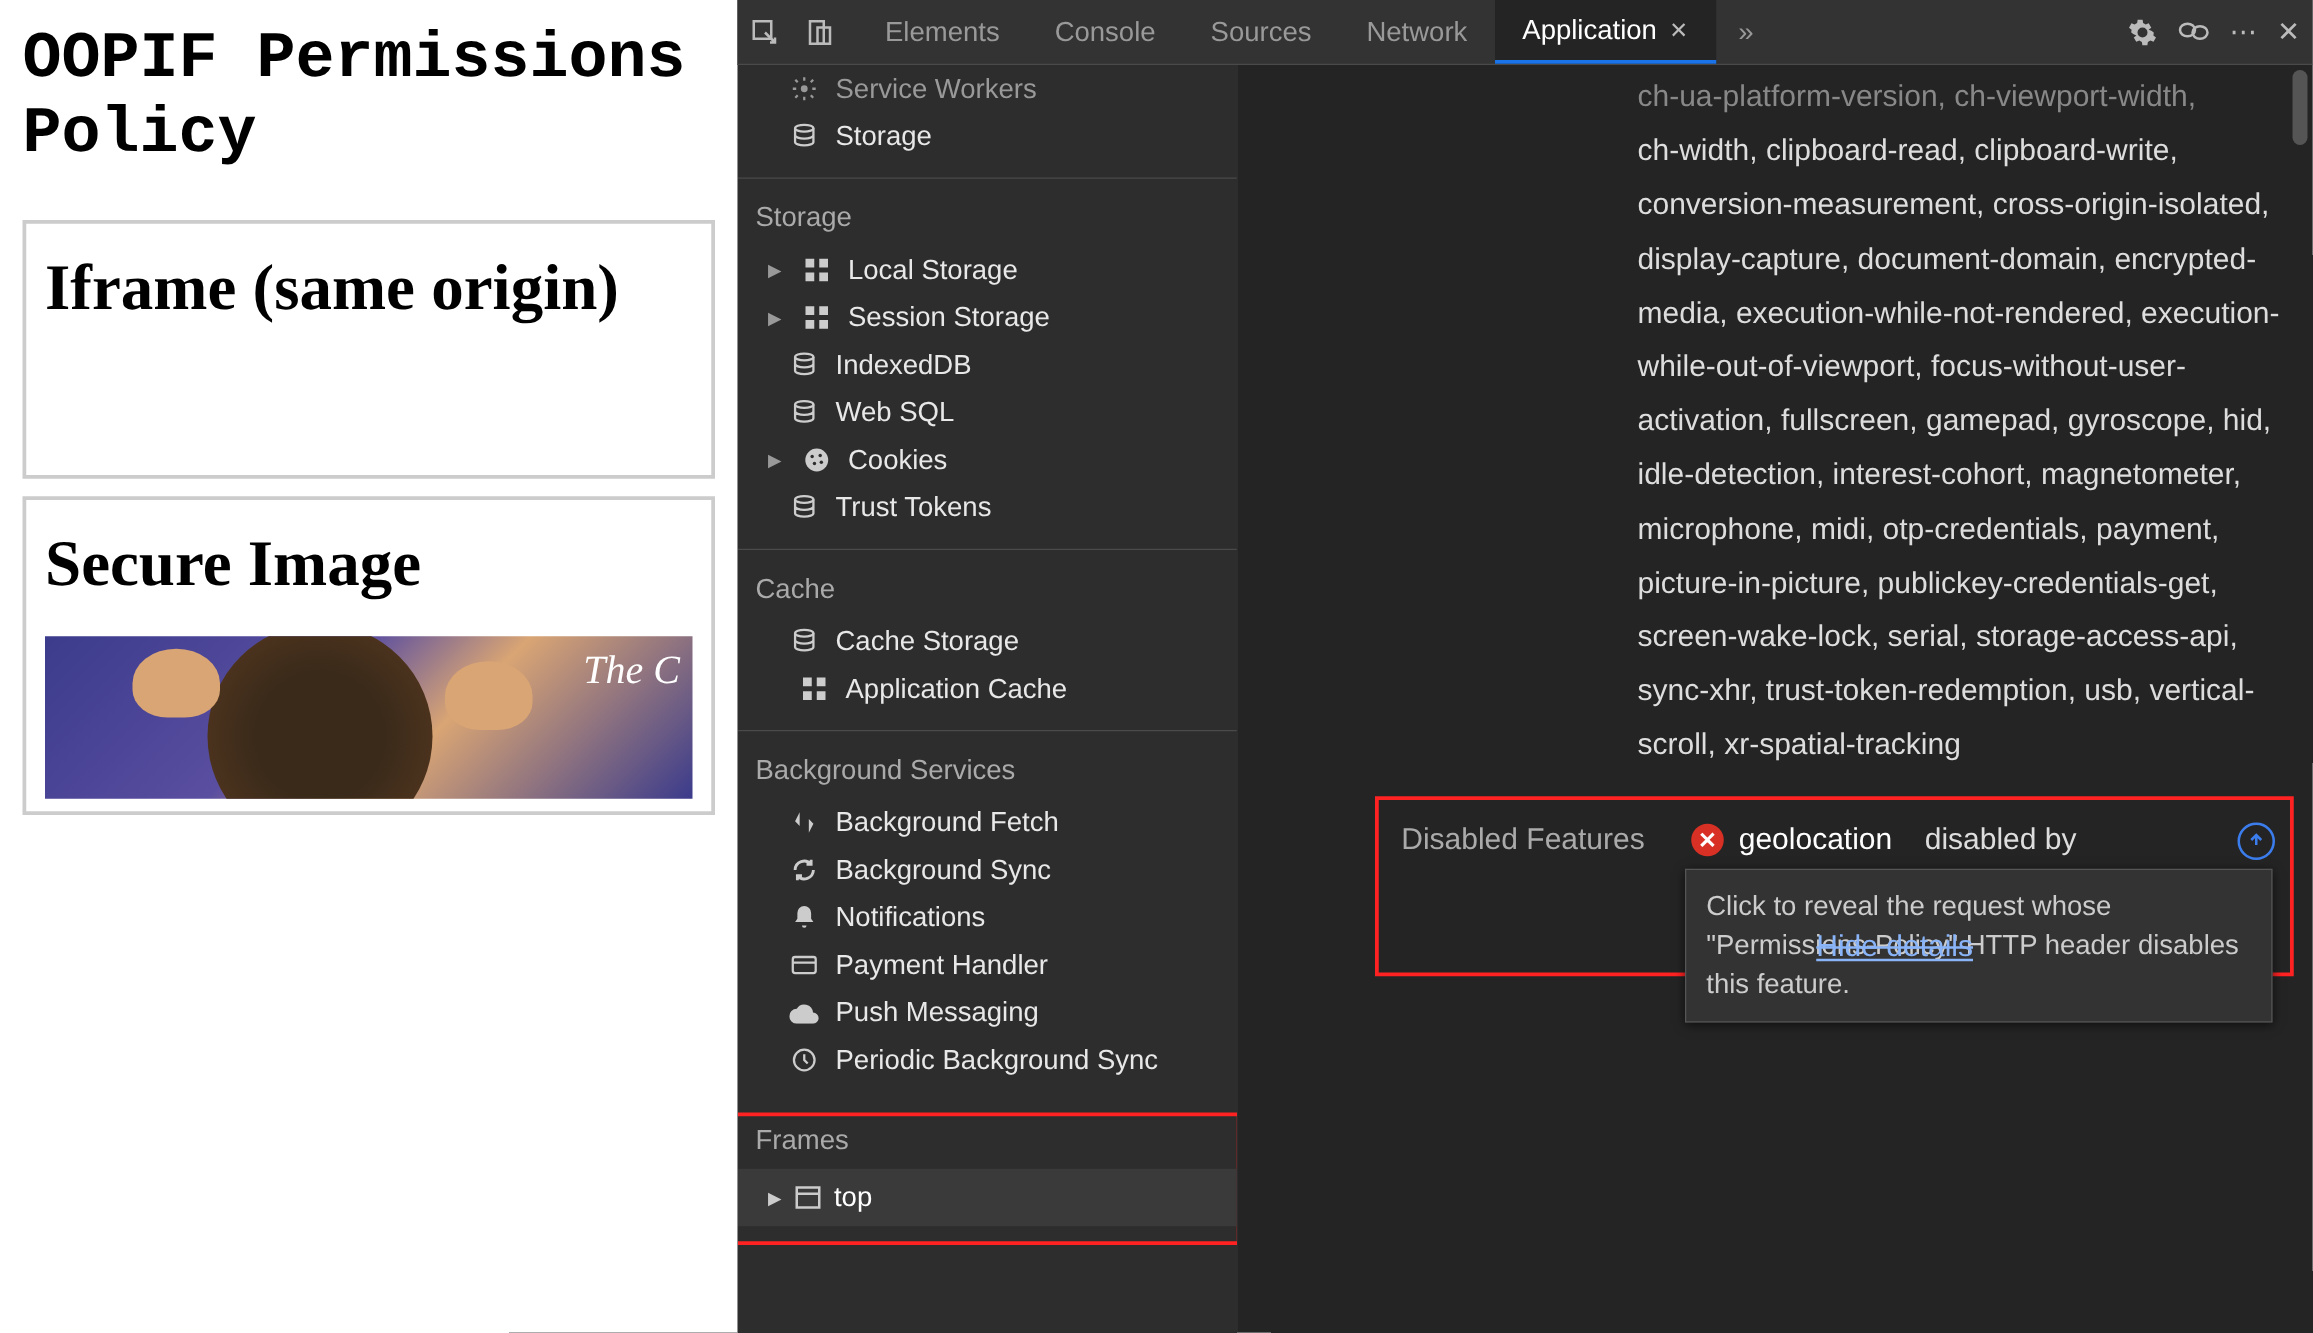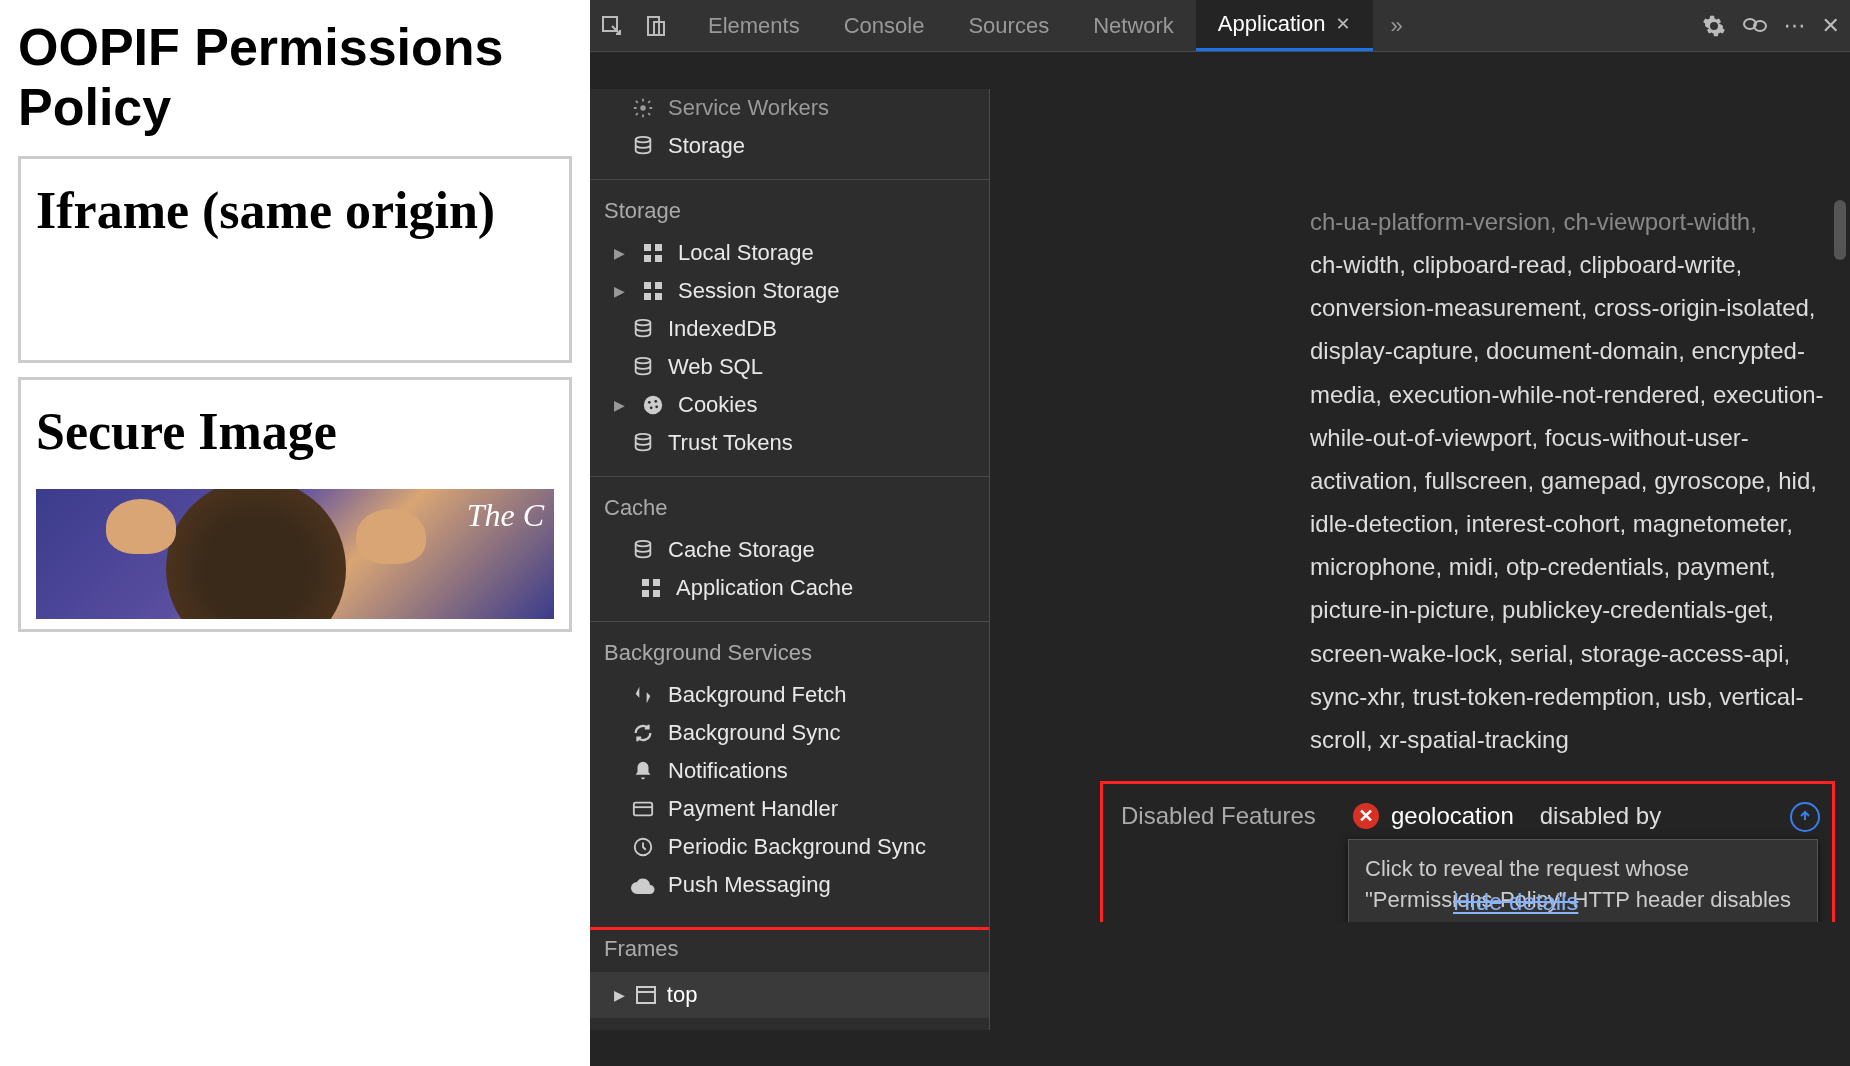--- a/index.html
+++ b/index.html
@@ -7,21 +7,21 @@
 body { display: flex; background: #fff; }
 
 
 .webpage {
   width: 590px;
   height: 100%;
   background: #fff;
   padding: 18px 18px;
   overflow: hidden;
 }
-.webpage h1 { font-family: Liberation Sans, sans-serif; font-weight: 700; font-size: 52px; line-height: 1.15; margin-bottom: 18px; color: #000; }
+.webpage h1 { font-family: Liberation Mono, monospace; font-weight: 700; font-size: 52px; line-height: 1.15; margin-bottom: 38px; color: #000; }
 .iframe-box {
   border: 3px solid #ccc;
   padding: 22px 15px 120px 15px;
   margin-bottom: 14px;
   background: #fff;
 }
 .iframe-box h2 { font-family: Georgia, "Times New Roman", serif; font-size: 52px; font-weight: 700; white-space: nowrap; color: #000; }
 .secure-box {
   border: 3px solid #ccc;
   padding: 22px 15px 10px 15px;
@@ -61,21 +61,21 @@
 .tabbar .ticon { width: 44px; display: flex; justify-content: center; align-items: center; color: #bbb; cursor: pointer; height: 100%; }
 .tabbar .tabs { display: flex; height: 100%; margin-left: 8px; }
 .tabbar .tab { padding: 0 22px; display: flex; align-items: center; font-size: 22px; color: #999; cursor: pointer; position: relative; }
 .tabbar .tab.active { color: #fff; background: #242424; border-bottom: 3px solid #1a73e8; }
 .tabbar .tab .close-x { margin-left: 10px; font-size: 18px; color: #bbb; }
 .tabbar .tab.more { padding: 0 18px; }
 .tabbar .right-icons { margin-left: auto; display: flex; align-items: center; padding-right: 10px; gap: 16px; }
 .tabbar .right-icons .ri { color: #bbb; font-size: 22px; cursor: pointer; }
 
 
-.dtbody { flex: 1; display: flex; overflow: hidden; align-items: center; }
+.dtbody { flex: 1; display: flex; overflow: hidden; }
 
 
 .sidebar {
   width: 400px;
   background: #2d2d2d;
   border-right: 1px solid #4a4a4a;
   overflow-y: auto;
   position: relative;
 }
 .sidebar::-webkit-scrollbar { width: 14px; }
@@ -364,34 +364,34 @@
             <span class="sicon">
                 <svg width="22" height="22" viewBox="0 0 24 24" fill="none" stroke="#ccc" stroke-width="2">
                   <rect x="2" y="5" width="20" height="14" rx="2"></rect>
                   <line x1="2" y1="10" x2="22" y2="10"></line>
                 </svg>
               </span>
             <span>Payment Handler</span>
           </div>
           <div class="sb-item" style="padding-left:40px">
             <span class="sicon">
+                <svg width="24" height="18" viewBox="0 0 24 18" fill="#ccc">
+                  <path d="M19 18H6a6 6 0 010-12 7 7 0 0113 3 4.5 4.5 0 010 9z"></path>
+                </svg>
+              </span>
+            <span>Push Messaging</span>
+          </div>
+          <div class="sb-item" style="padding-left:40px">
+            <span class="sicon">
                 <svg width="22" height="22" viewBox="0 0 24 24" fill="none" stroke="#ccc" stroke-width="2">
                   <circle cx="12" cy="12" r="9"></circle>
                   <path d="M12 7v5l3 3"></path>
                 </svg>
               </span>
             <span>Periodic Background Sync</span>
-          </div>
-          <div class="sb-item" style="padding-left:40px">
-            <span class="sicon">
-                <svg width="24" height="18" viewBox="0 0 24 18" fill="#ccc">
-                  <path d="M19 18H6a6 6 0 010-12 7 7 0 0113 3 4.5 4.5 0 010 9z"></path>
-                </svg>
-              </span>
-            <span>Push Messaging</span>
           </div>
         </div>
 
         <div class="sb-frames-section">
           <div class="frames-hl">
             <div class="sb-section-title">Frames</div>
             <div class="frame-item-row">
               <span class="chev" style="color:#ccc;font-size:14px">▶</span>
               <span class="sicon">
                   <svg width="22" height="20" viewBox="0 0 22 20" fill="none" stroke="#ccc" stroke-width="2">

